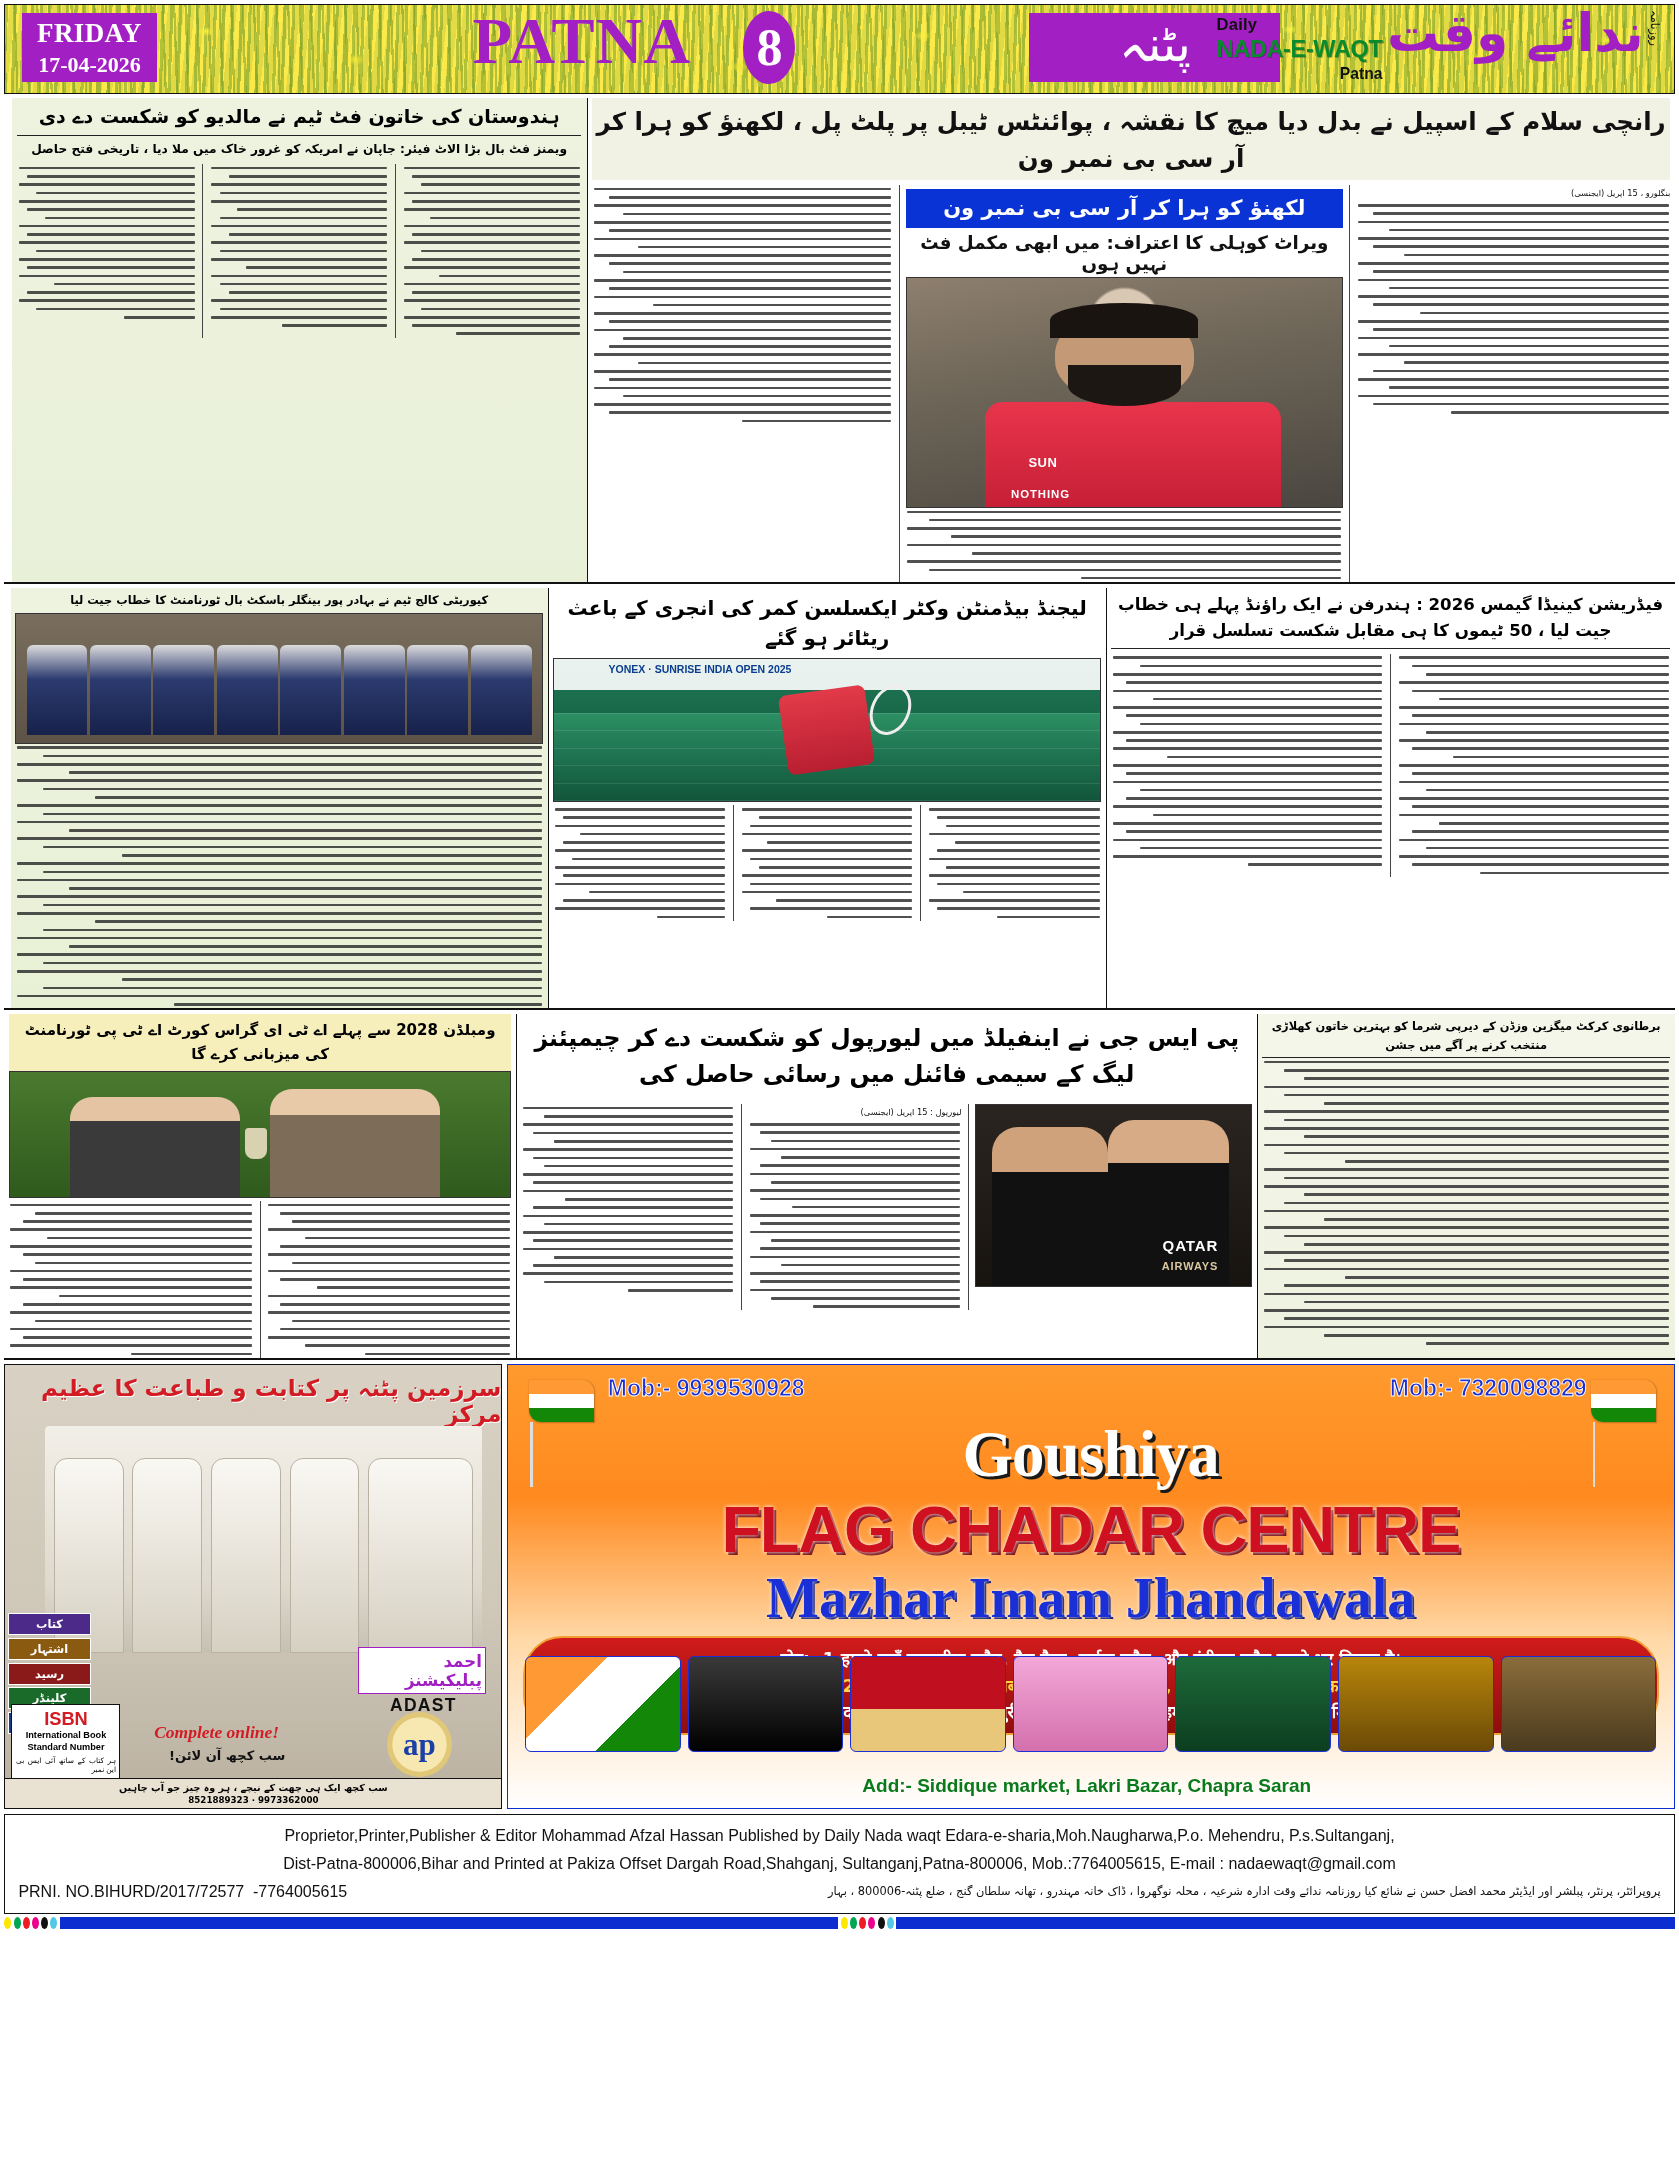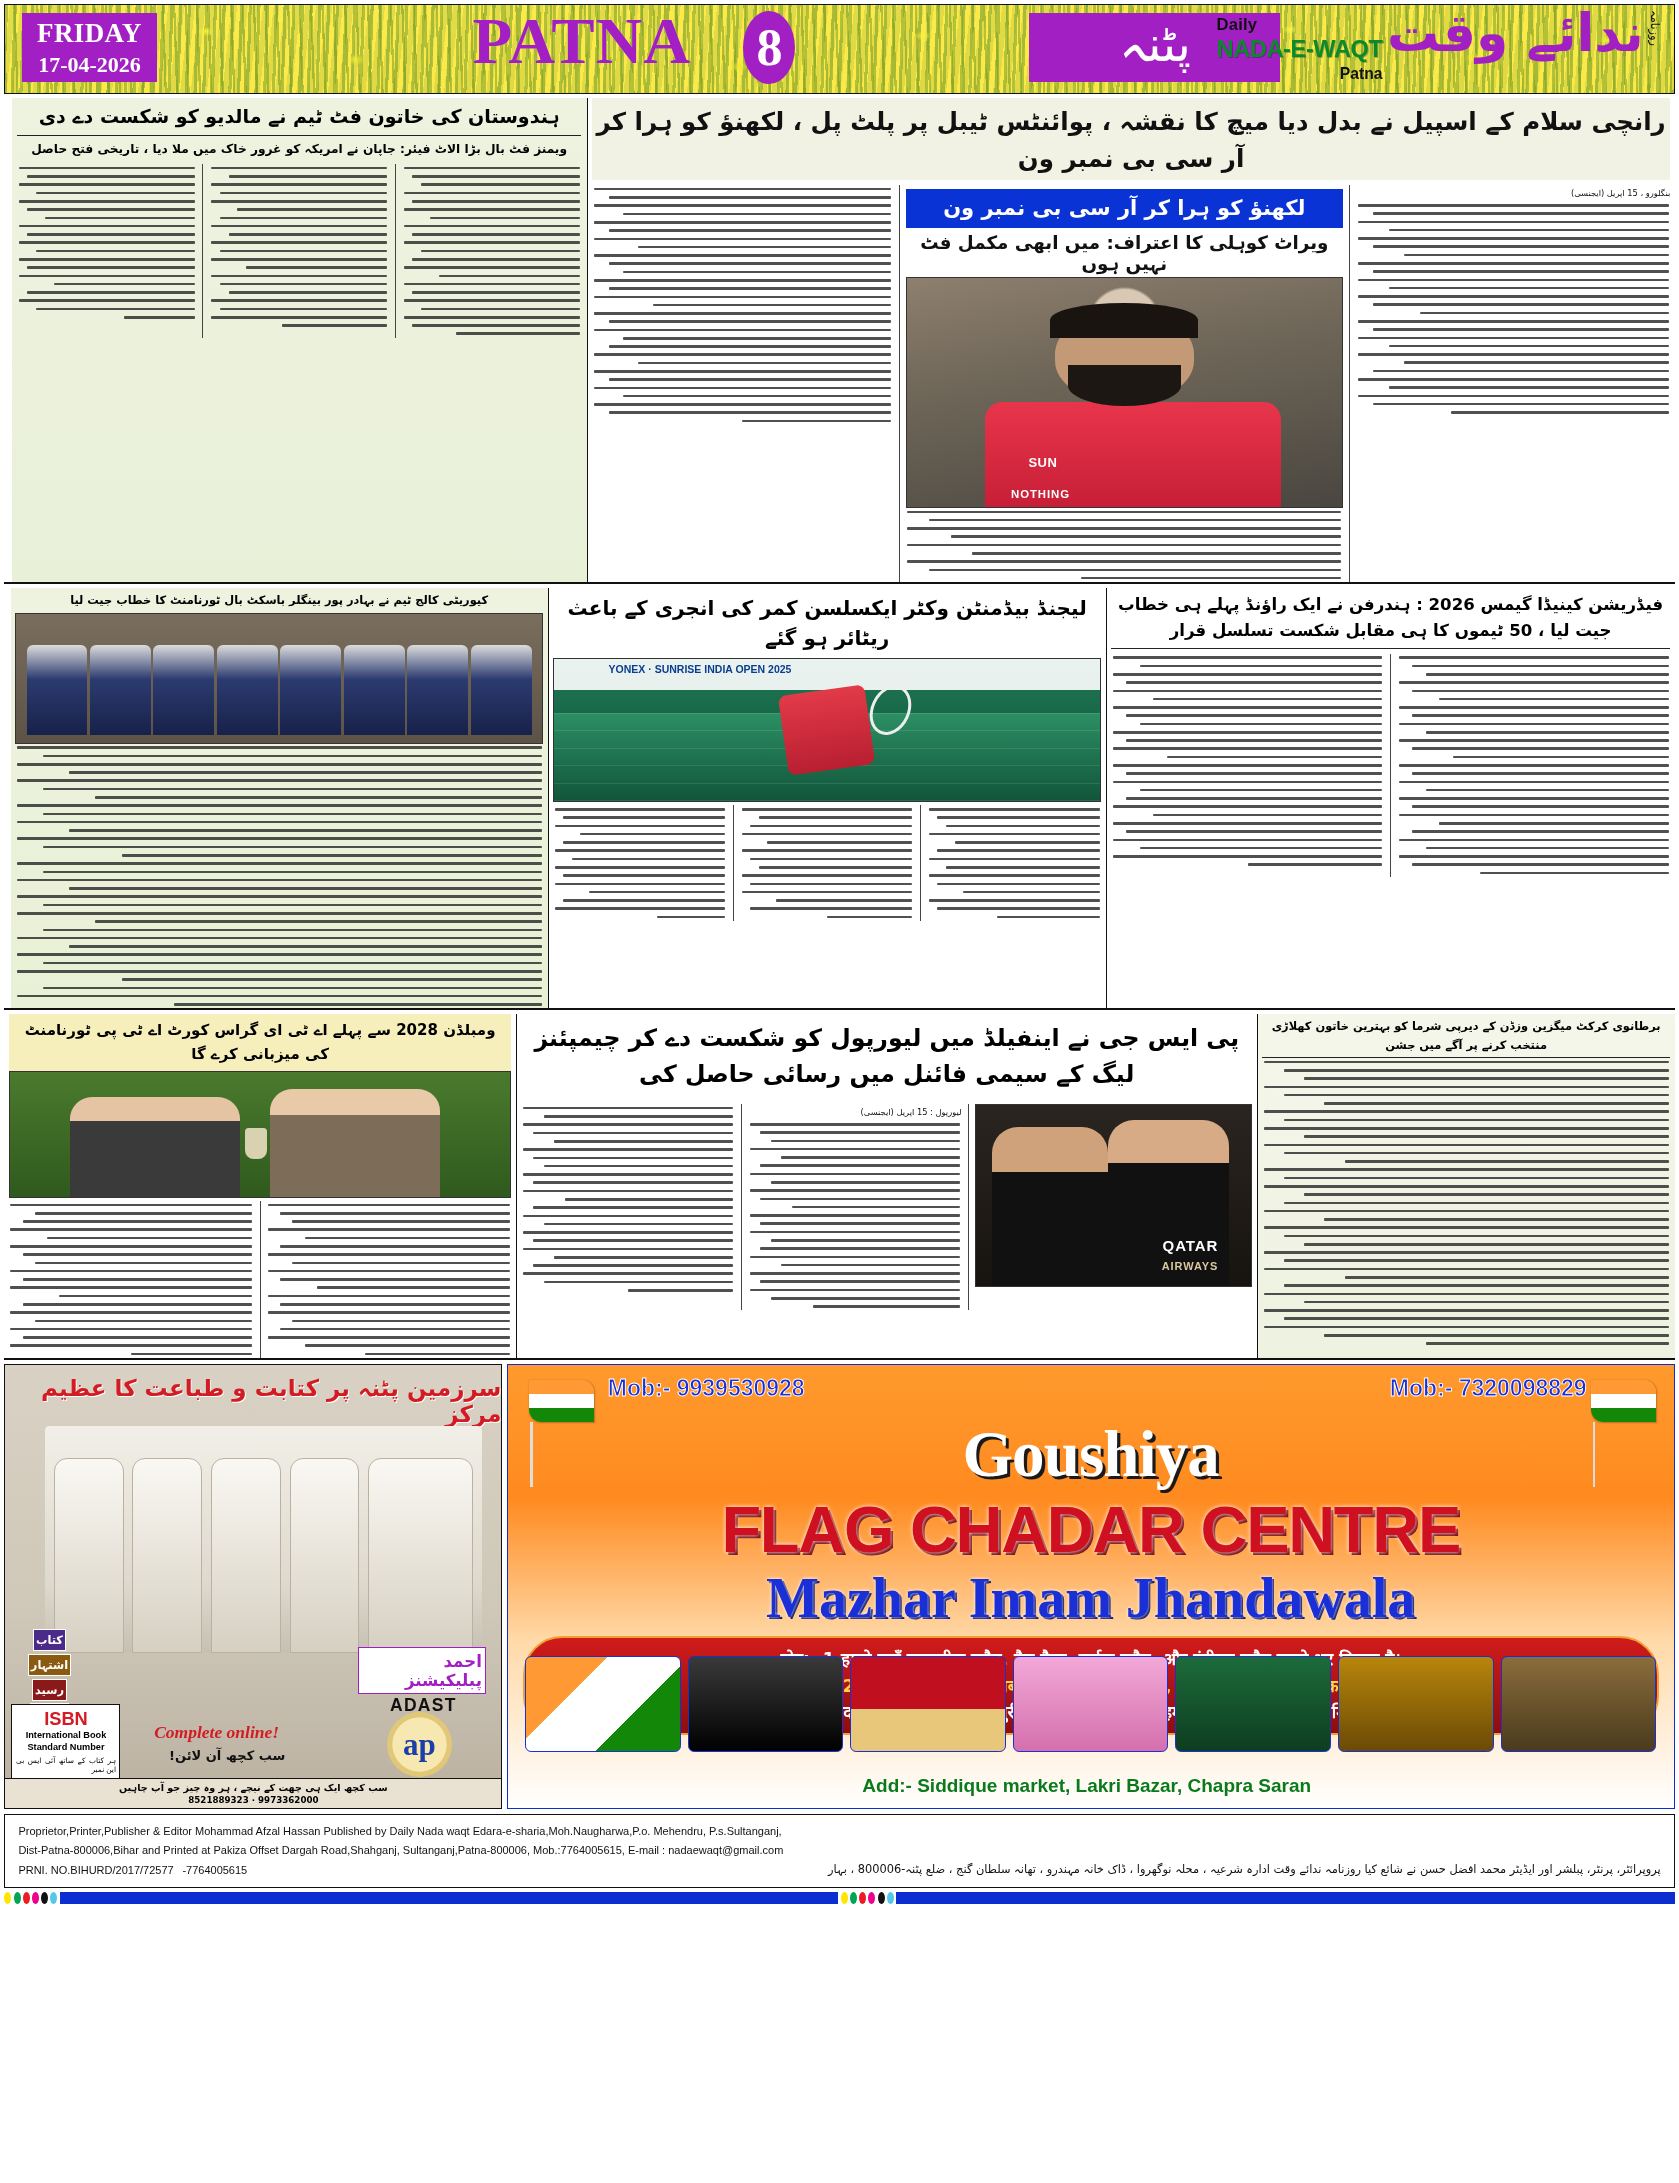--- a/index.html
+++ b/index.html
@@ -216,22 +216,22 @@
      border:0.4px solid #b9b2a2; display:block;}
   .press i:nth-child(1){left:2%}.press i:nth-child(2){left:20%}
   .press i:nth-child(3){left:38%}.press i:nth-child(4){left:56%}
   .press i:nth-child(5){left:74%; width:24%}
   .adast { position:absolute; right: 9%; bottom: 92px; color:#111; font-weight:700;
      font-size: 17.5px; font-family:"Liberation Sans",sans-serif; letter-spacing:1.3px; }
   .complete { position:absolute; left: 30%; bottom: 65px; color:#d31b23; font-weight:700;
      font-size: 17.5px; font-family:"Liberation Serif",serif; font-style:italic; }
   .sabkuch { position:absolute; left: 33%; bottom: 45px; color:#111; font-weight:700;
      font-size: 13px; direction:rtl; font-family:"DejaVu Sans",sans-serif; }
-  .tagchips { position:absolute; left: 2.6px; bottom: 58px; width: 83px;
-     display:flex; flex-direction:column; gap:2.6px;align-items:center; }
+  .tagchips { position:absolute; left: 2.6px; bottom: 74px; width: 83px;
+     display:flex; flex-direction:column; gap:2.6px; }
   .tagchips span { display:block; color:#fff; font-weight:700; font-size: 11.4px; direction:rtl;
      text-align:center; padding: 3.1px 1.7px; font-family:"DejaVu Sans",sans-serif;
      border:0.9px solid #fff; }
   .apl-logo { position:absolute; right: 10%; bottom: 31px; width: 65px; height: 65px;
      background: radial-gradient(circle,#f7e7b0 0 58%, #e0c878 60% 100%); border-radius: 50%;
      display:flex; align-items:center; justify-content:center; }
   .apl-logo b { color:#1a3fa8; font-size: 31px; font-family:"Liberation Serif",serif; }
   .isbn-box { position:absolute; left: 6.1px; bottom: 2.6px; width: 109px; background:#fff;
      border:1.3px solid #111; padding: 3.5px; text-align:center; }
   .isbn-box .t1 { color:#d31b23; font-weight:700; font-size: 18.3px; font-family:"Liberation Sans",sans-serif;}
@@ -283,22 +283,22 @@
   .pr4 { background: linear-gradient(180deg,#f3a8d8,#d470ad)!important; }
   .pr5 { background: linear-gradient(180deg,#1d6b3a,#0d3d20)!important; }
   .pr6 { background: linear-gradient(180deg,#b8860b,#6b4a06)!important; }
   .pr7 { background: linear-gradient(180deg,#8a6d3b,#4a3a1d)!important; }
   .ad-addr { position:absolute; bottom: 11.4px; left:0; right:8px; text-align:center;
      font-size: 19px; font-weight:700; color:#0a7a1a; font-family:"Liberation Sans",sans-serif;
      text-shadow: 0.9px 0.9px 0 #fff; }
 
   
   .footer { border:1.7px solid #111; margin-top:4.4px; padding: 7px 13px; background:#fff; }
-  .footer p { font-size: 11px; line-height: 1.75; font-family:"Liberation Sans",sans-serif;
-     color:#111; }
+  .footer p { font-size: 16px; line-height: 1.75; font-family:"Liberation Sans",sans-serif;
+     color:#111;text-align:center; }
   .footer .row2 { display:flex; justify-content:space-between; align-items:center; gap:8.7px; }
   .footer .ur { direction:rtl; font-family:"DejaVu Sans",sans-serif; font-size: 11.4px; }
   .regmarks { display:flex; gap: 2.6px; margin-top: 3.5px; align-items:center; }
   .regmarks .dots { display:flex; gap:2.2px; }
   .regmarks .dots s { width:7px; height:12.2px; border-radius:50%; display:block; text-decoration:none;}
   .regmarks .bar { flex:1; height: 12.2px; background:#0c2ed1; }
 </style>
 </head>
 <body>
 

